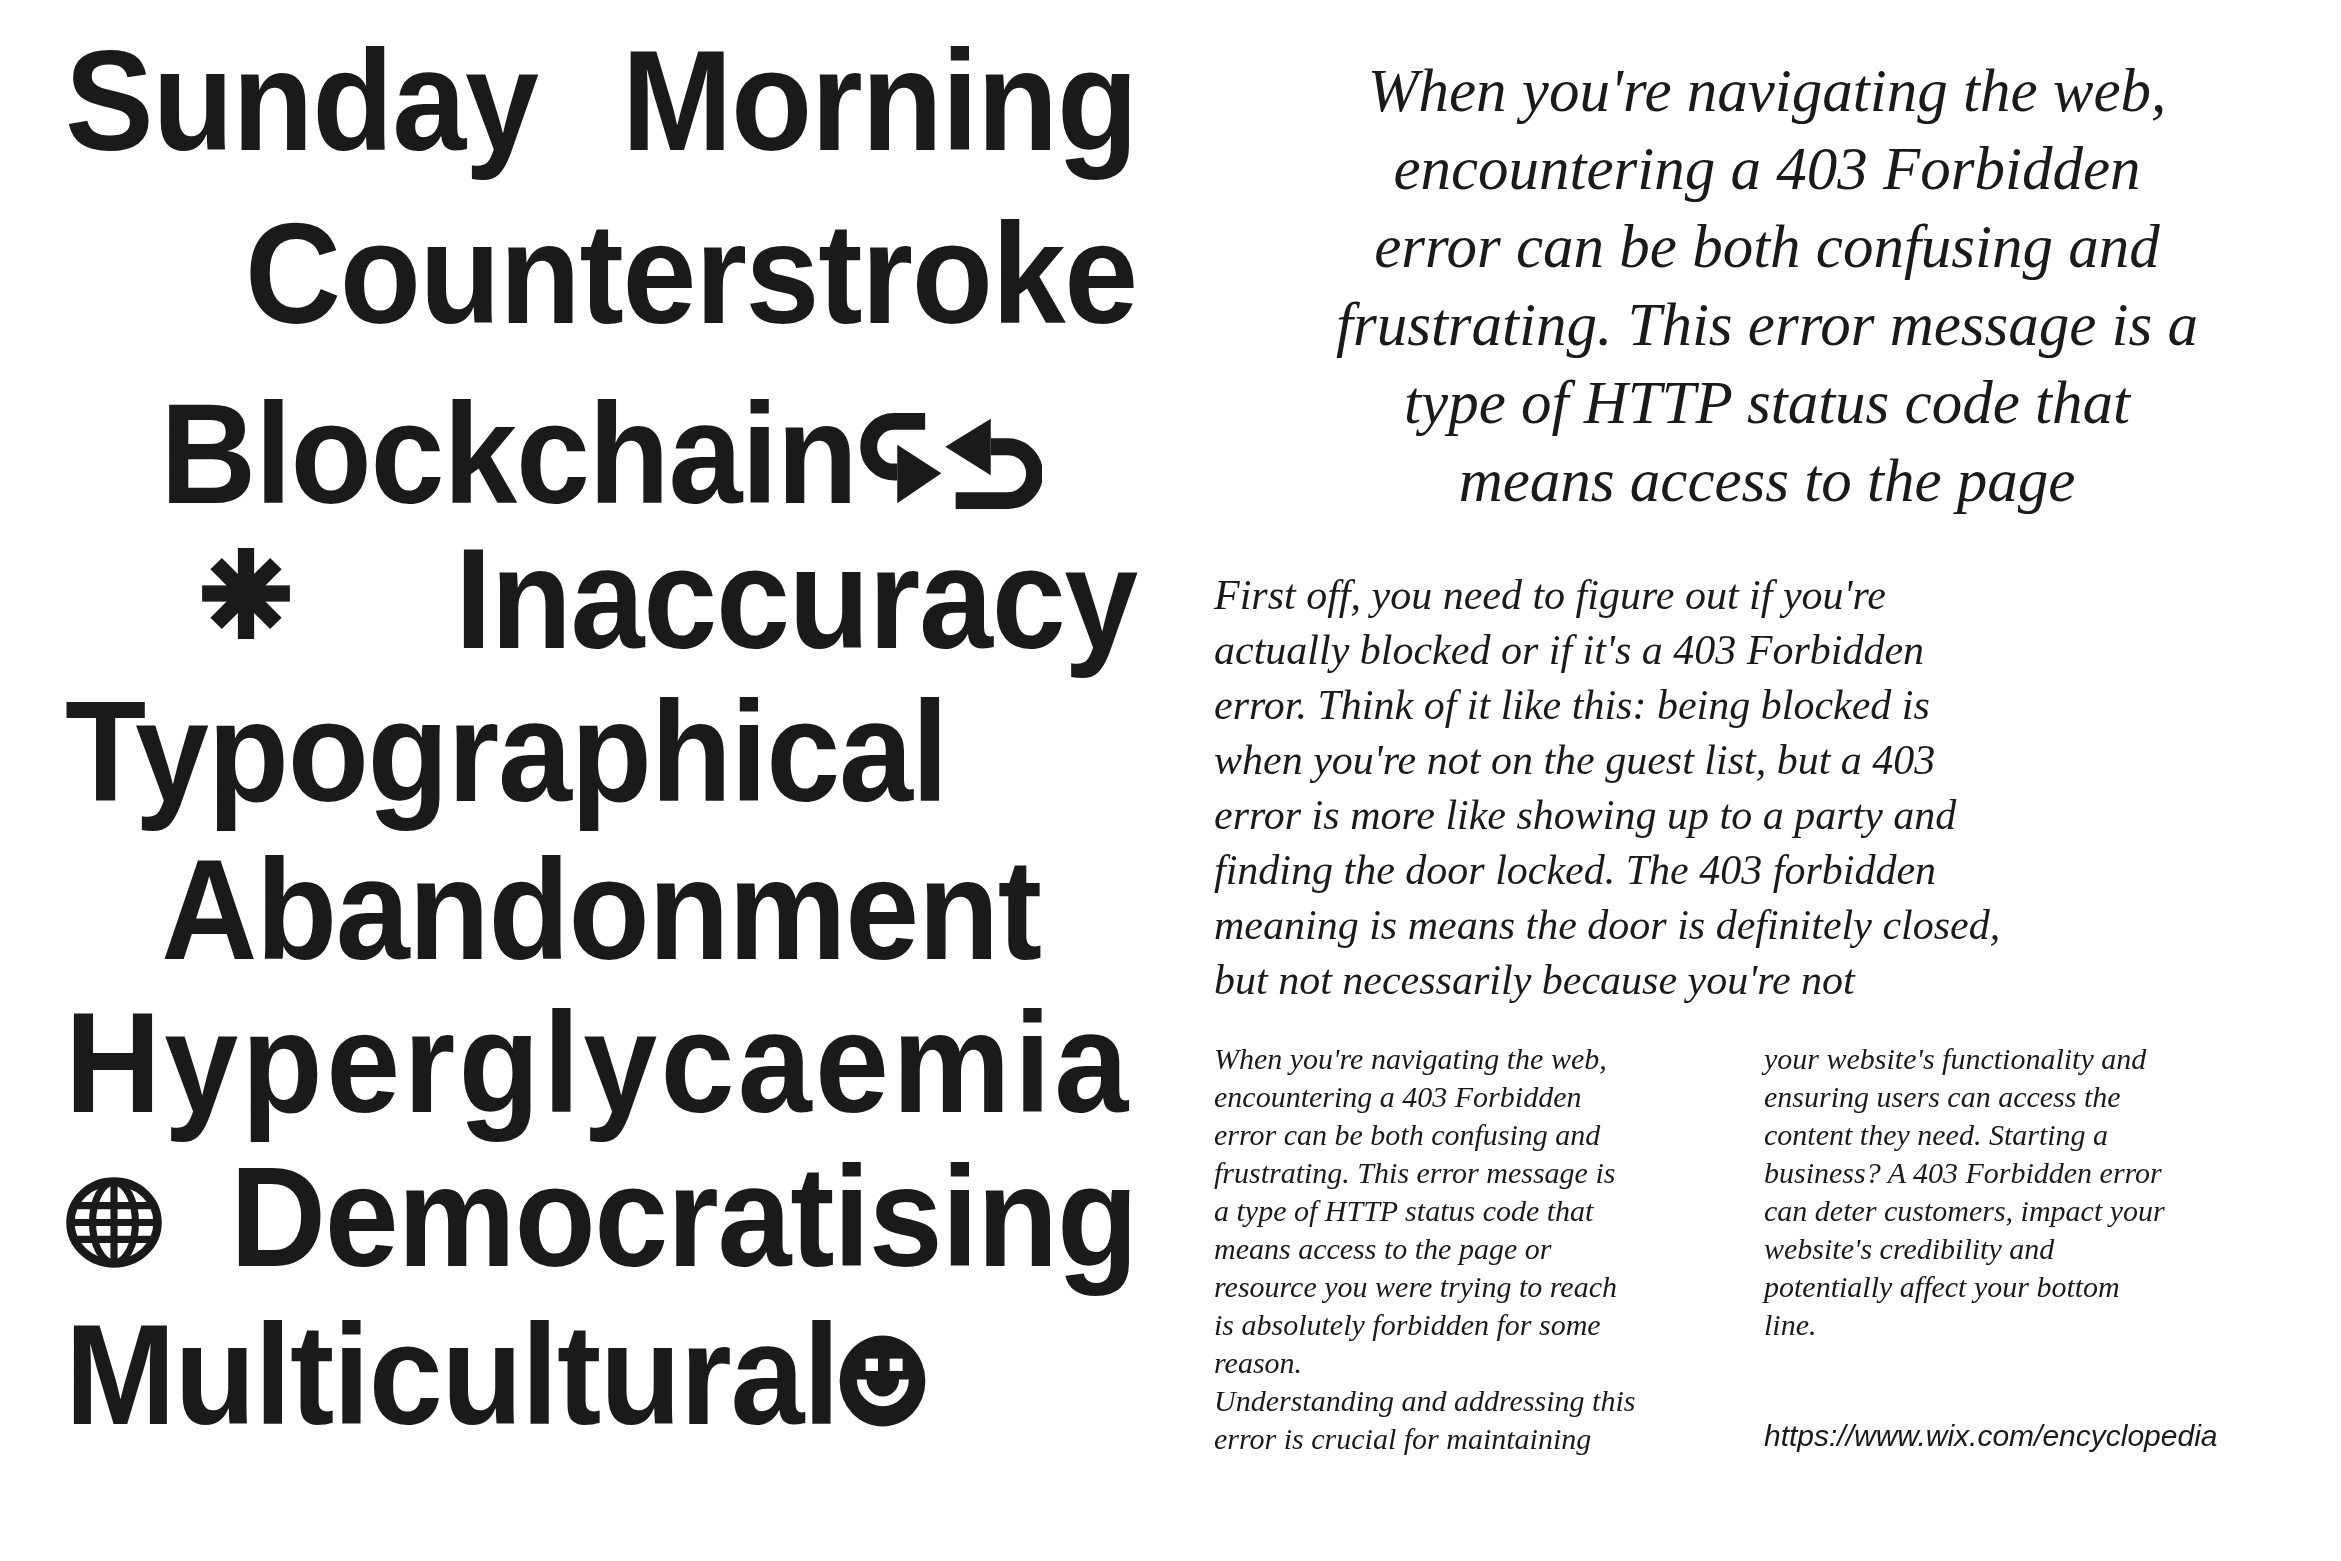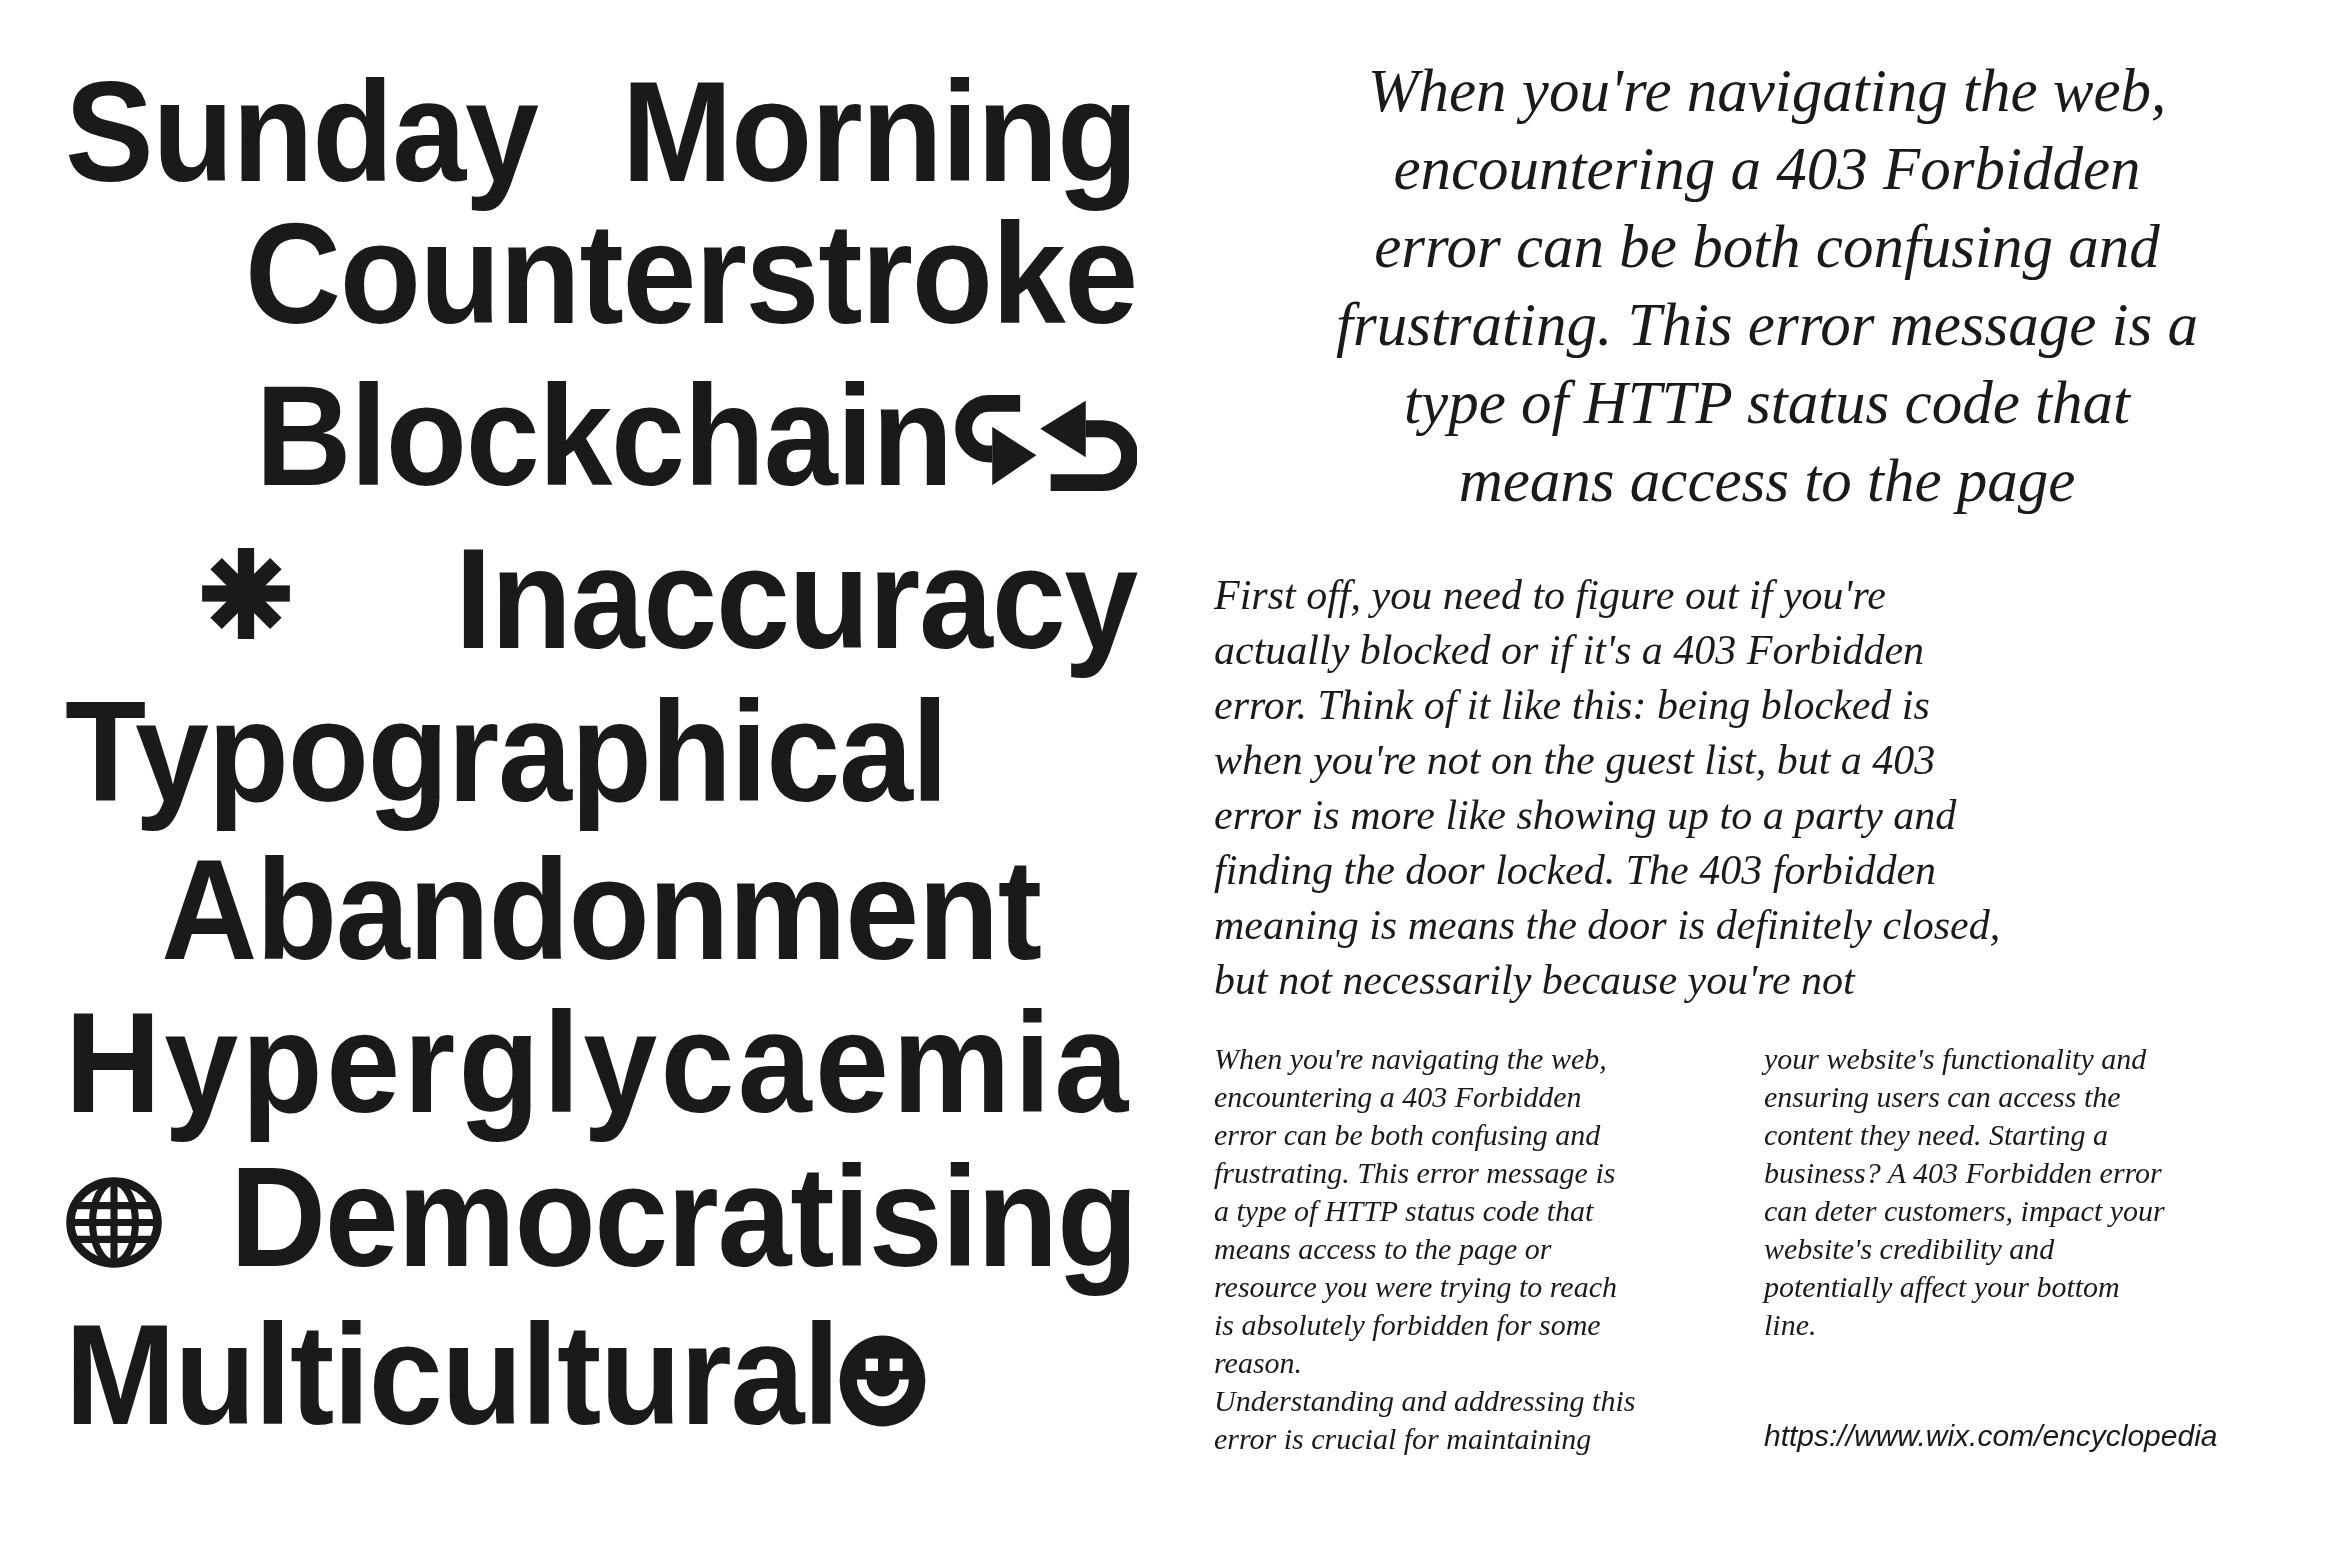--- a/index.html
+++ b/index.html
@@ -15,23 +15,23 @@
   #canvas { position: relative; width: 2342px; height: 1561px; background: var(--bg); }
 
   
   .big-row {
     position: absolute; left: 65px; width: 1072px;
     display: flex; align-items: flex-start;
     font-weight: 700; font-size: 133px; line-height: 133px;
     letter-spacing: -1.3px; white-space: nowrap; color: var(--ink);
   }
   .bw { display: inline-block; transform: scaleY(1.08); transform-origin: 0 120px; }
-  .r1 { top: 70px;   justify-content: space-between; }
+  .r1 { top: 39px;   justify-content: space-between; }
   .r2 { top: 212px;  justify-content: flex-end; }
-  .r3 { top: 374px;  justify-content: flex-end; }
+  .r3 { top: 392px;  justify-content: center; }
   .r4 { top: 537px;  justify-content: space-between; }
   .r5 { top: 690px; justify-content: flex-start; }
   .r6 { top: 848px; justify-content: center; }
   .r7 { top: 1001px; justify-content: flex-start; }
   .r8 { top: 1155px; justify-content: space-between; }
   .r9 { top: 1313px; }
   .r7 .bw { letter-spacing: 3.3px; }
 
   .glyph { flex: 0 0 auto; }
   .glyph svg { display: block; }

